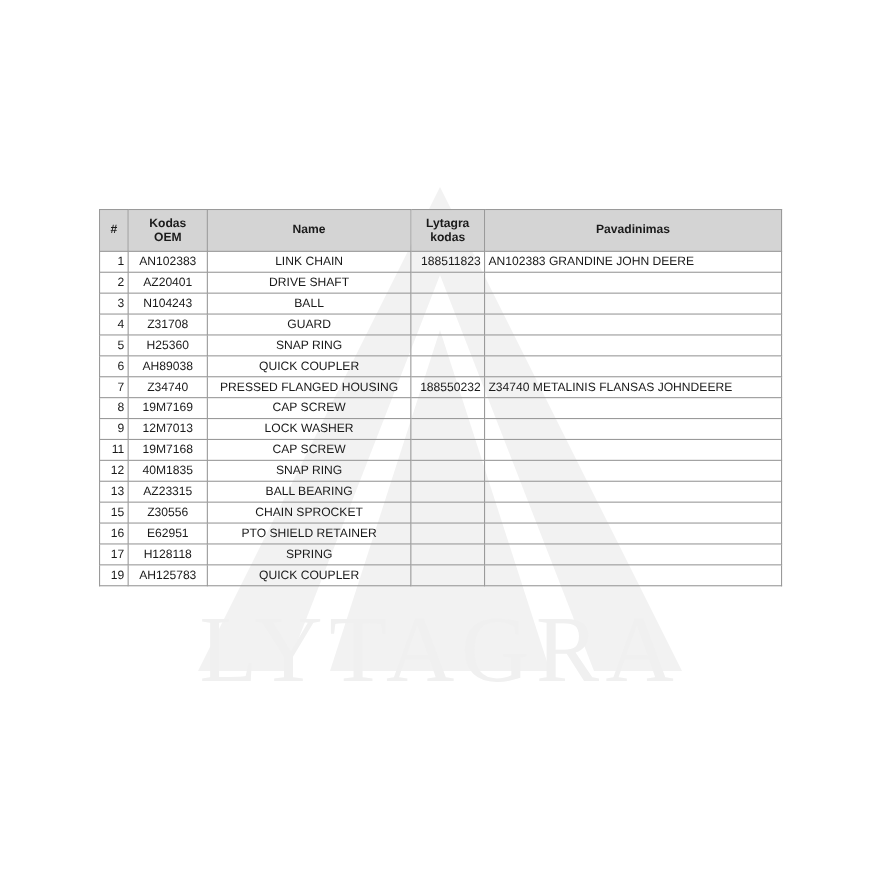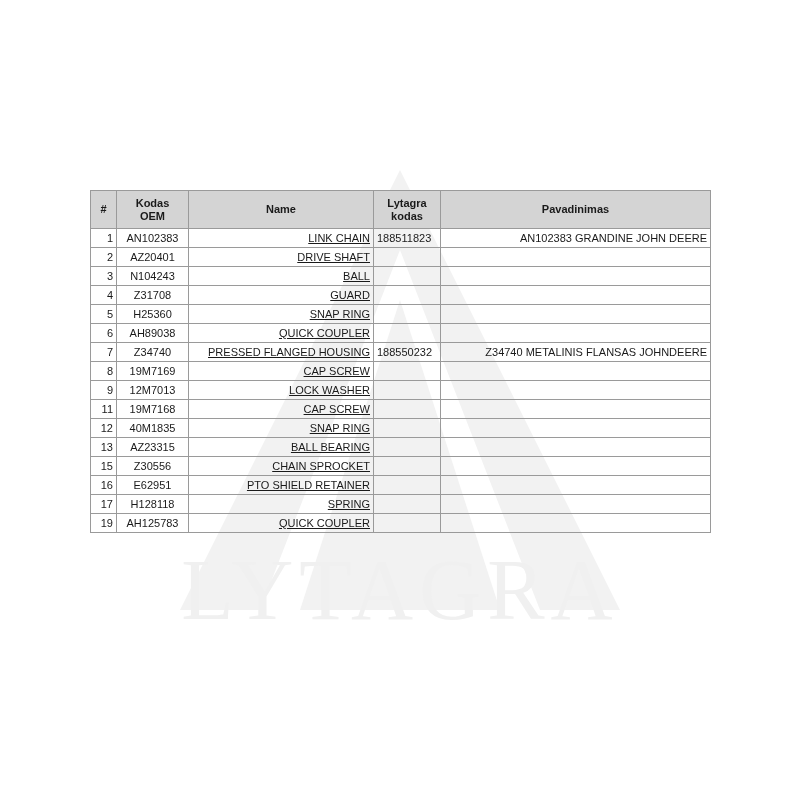--- a/index.html
+++ b/index.html
@@ -76,23 +76,23 @@
 
   
   col.c-num  { width: 26px; }
   col.c-oem  { width: 72px; }
   col.c-name { width: 185px; }
   col.c-lyt  { width: 67px; }
   col.c-pav  { width: 270px; }
 
   td.num { text-align: right; padding-right: 4px; }
   td.oem { text-align: center; padding-left: 4px; }
-  td.name { text-align: right; padding-left: 5px; text-decoration: underline; }
-  td.lyt { padding-right: 3px; }
-  td.pav { text-align: right; padding-left: 4px; }
+  td.name { text-align: center; padding-left: 5px; }
+  td.lyt { text-align: right; padding-right: 3px; }
+  td.pav { text-align: left; padding-left: 4px; }
 
   .hdr-sub { display: block; }
 </style>
 </head>
 <body>
 
 <div id="watermark">
   <svg width="800" height="800" viewBox="0 0 800 800">
     <polygon points="400,170 620,610 180,610" fill="#f2f2f2"></polygon>
     <polygon points="400,250 540,610 260,610" fill="#ffffff"></polygon>

